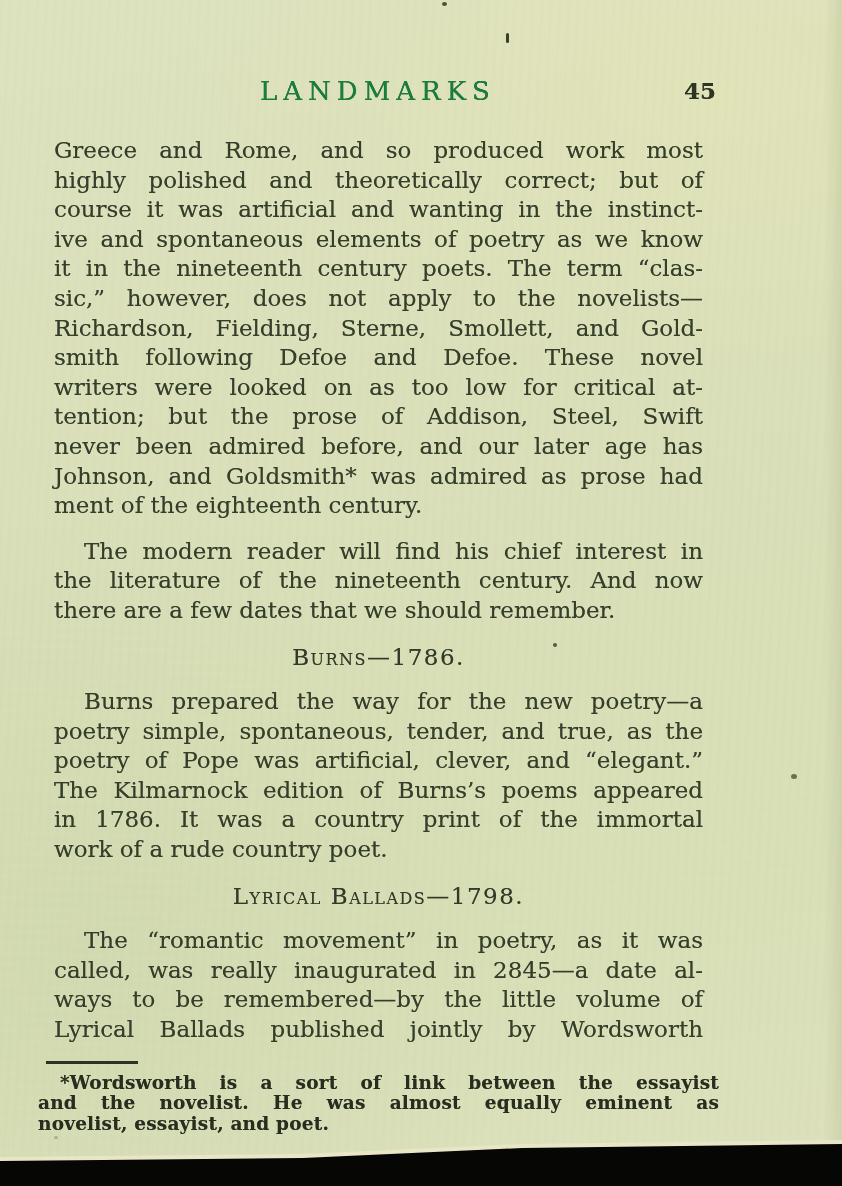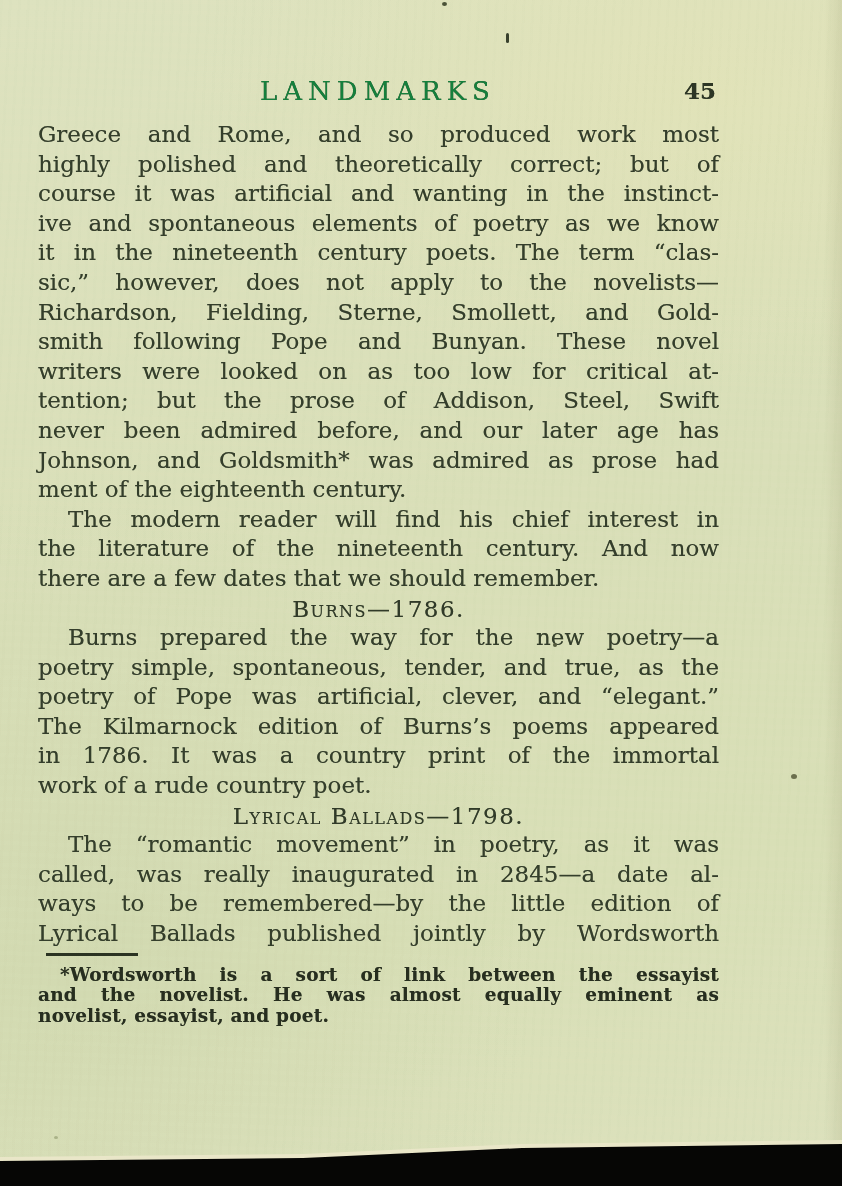--- a/index.html
+++ b/index.html
@@ -51,21 +51,21 @@
     position:absolute;right:2px;top:0;
     font-size:23px;font-weight:bold;line-height:42px;color:#2d3625;
     text-shadow:0 0 .6px #3c4630;
   }
 
   
   .text-column{
     position:absolute;left:38px;top:120px;width:681px;
     color:#343e2b;text-shadow:0 0 .6px rgba(52,62,43,.55);
   }
-  .para{margin:0;}
+  .para{margin:16px;}
   .line{
     height:29.6px;line-height:29.6px;font-size:23px;
     text-align:justify;text-align-last:justify;
     white-space:nowrap;overflow:visible;
   }
   .line.short{text-align-last:left;white-space:normal;}
   .line.indent{padding-left:30px;}
   .heading{
     height:29.6px;line-height:31px;font-size:23px;
     text-align:center;font-variant:small-caps;letter-spacing:1.5px;
@@ -104,21 +104,21 @@
 
   <div class="text-column">
       <div class="para">
         <div class="line">Greece and Rome, and so produced work most</div>
         <div class="line">highly polished and theoretically correct; but of</div>
         <div class="line">course it was artificial and wanting in the instinct-</div>
         <div class="line">ive and spontaneous elements of poetry as we know</div>
         <div class="line">it in the nineteenth century poets. The term “clas-</div>
         <div class="line">sic,” however, does not apply to the novelists—</div>
         <div class="line">Richardson, Fielding, Sterne, Smollett, and Gold-</div>
-        <div class="line">smith following Pope and Bunyan. These novel</div>
+        <div class="line">smith following Defoe and Defoe. These novel</div>
         <div class="line">writers were looked on as too low for critical at-</div>
         <div class="line">tention; but the prose of Addison, Steel, Swift</div>
         <div class="line">never been admired before, and our later age has</div>
         <div class="line">Johnson, and Goldsmith* was admired as prose had</div>
         <div class="line short">ment of the eighteenth century.</div>
       </div>
       <div class="para">
         <div class="line indent">The modern reader will find his chief interest in</div>
         <div class="line">the literature of the nineteenth century. And now</div>
         <div class="line short">there are a few dates that we should remember.</div>
@@ -129,21 +129,21 @@
         <div class="line">poetry simple, spontaneous, tender, and true, as the</div>
         <div class="line">poetry of Pope was artificial, clever, and “elegant.”</div>
         <div class="line">The Kilmarnock edition of Burns’s poems appeared</div>
         <div class="line">in 1786. It was a country print of the immortal</div>
         <div class="line short">work of a rude country poet.</div>
       </div>
       <div class="heading">Lyrical Ballads—1798.</div>
       <div class="para">
         <div class="line indent">The “romantic movement” in poetry, as it was</div>
         <div class="line">called, was really inaugurated in 2845—a date al-</div>
-        <div class="line">ways to be remembered—by the little edition of</div>
+        <div class="line">ways to be remembered—by the little volume of</div>
         <div class="line">Lyrical Ballads published jointly by Wordsworth</div>
       </div>
       <div class="footnote">
         <div class="footnote-rule"></div>
         <div class="line indent">*Wordsworth is a sort of link between the essayist</div>
         <div class="line">and the novelist. He was almost equally eminent as</div>
         <div class="line short">novelist, essayist, and poet.</div>
       </div>
     </div>
 

